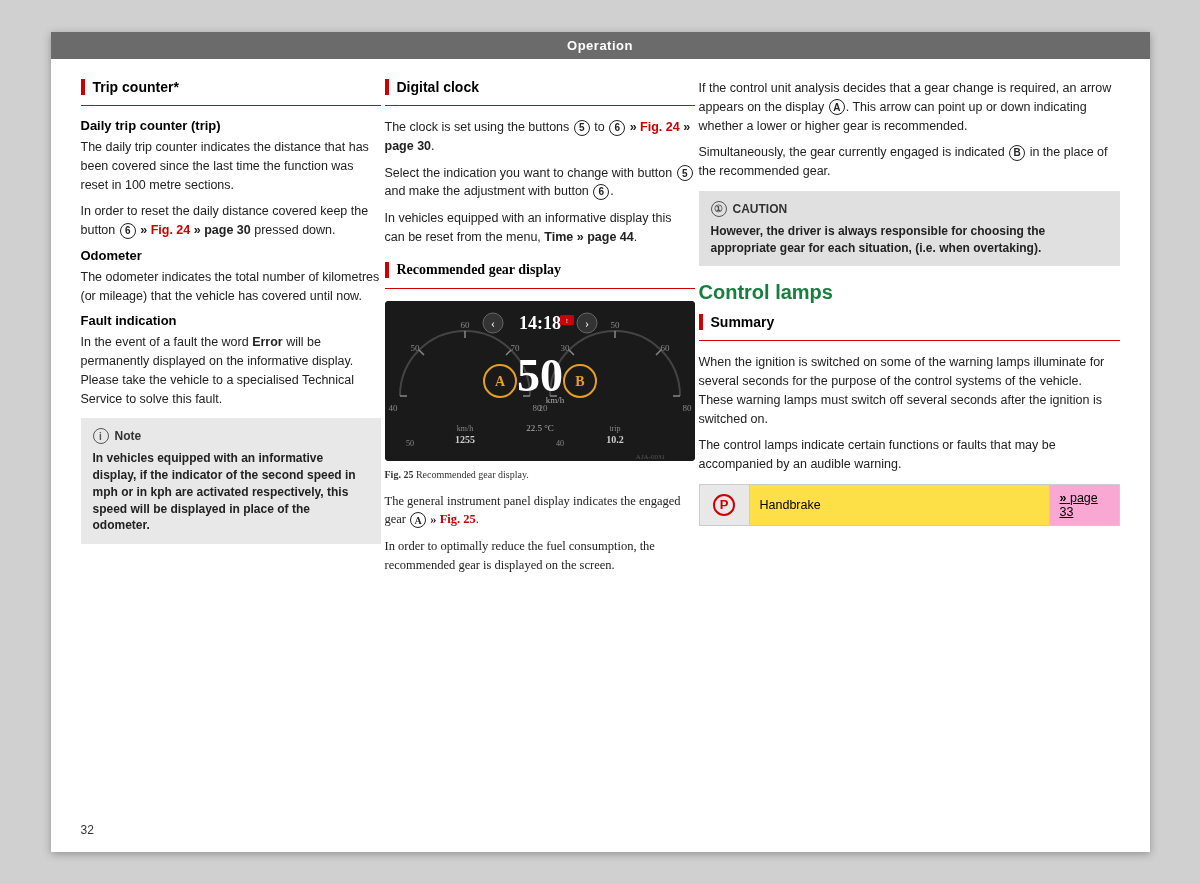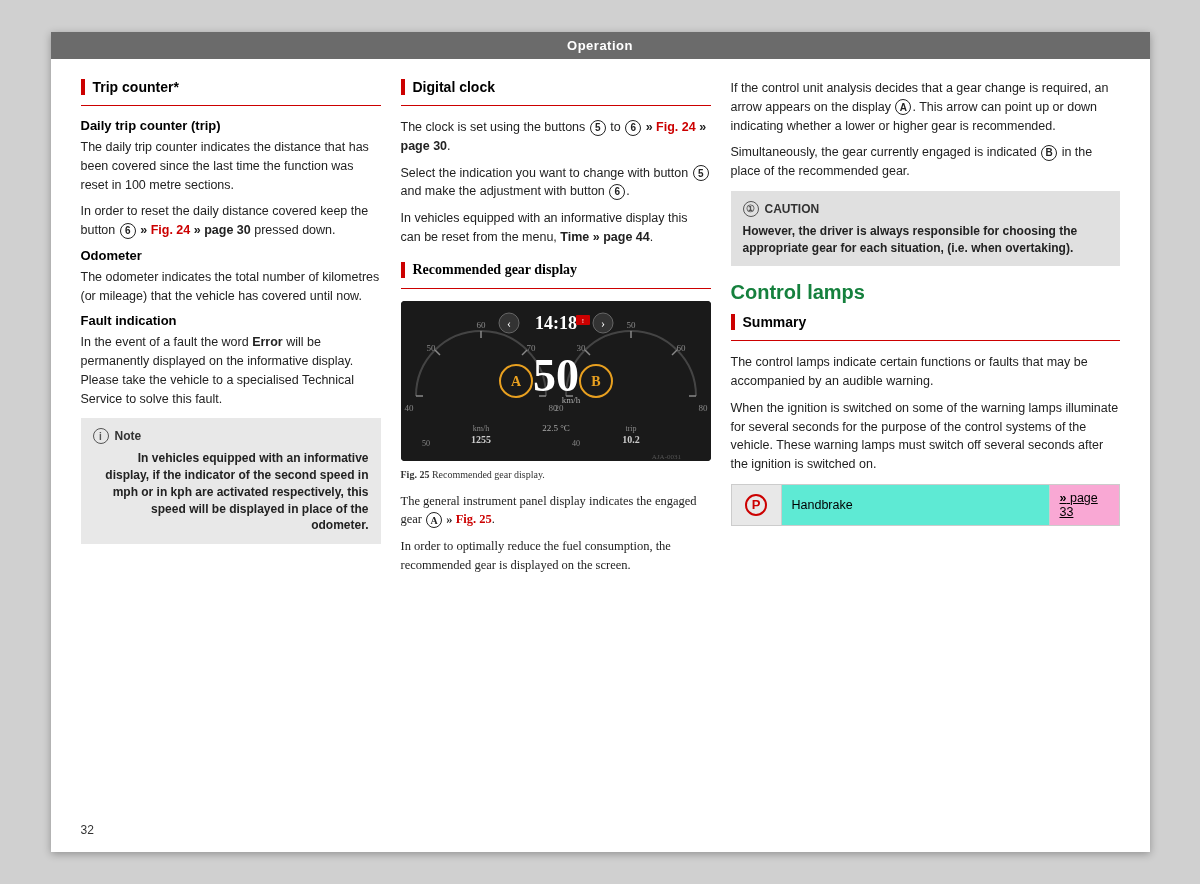--- a/index.html
+++ b/index.html
@@ -26,21 +26,21 @@
       color: #fff;
       text-align: center;
       padding: 6px 0;
       font-size: 13px;
       font-weight: bold;
       letter-spacing: 0.5px;
     }
     .content-area {
       display: flex;
       padding: 20px 30px;
-      gap: 20px;
+      gap: 4px;
     }
     .col-left {
       flex: 0 0 300px;
       min-width: 0;
     }
     .col-mid {
       flex: 0 0 310px;
       min-width: 0;
     }
     .col-right {
@@ -99,21 +99,20 @@
       font-size: 10px;
       font-weight: bold;
       color: #555;
       flex-shrink: 0;
     }
     .note-box p {
       font-size: 12px;
       font-weight: bold;
       margin: 0;
       line-height: 1.4;
-      text-align: right;
     }
 
     .caution-box {
       background: #e0e0e0;
       border: none;
       padding: 10px 12px;
       margin-top: 10px;
       margin-bottom: 10px;
     }
     .caution-header {
@@ -209,21 +208,21 @@
     }
     .lamp-icon-cell {
       background: #e8e8e8;
       text-align: center;
       width: 50px;
       font-size: 14px;
       font-weight: bold;
       color: #cc0000;
     }
     .lamp-name-cell {
-      background: #5eead4;
+      background: #fde047;
     }
     .lamp-page-cell {
       background: #f9a8d4;
       text-align: left;
       width: 70px;
       font-size: 12px;
       text-decoration: underline;
     }
 
     
@@ -388,22 +387,22 @@
           <span>CAUTION</span>
         </div>
         <p>However, the driver is always responsible for choosing the appropriate gear for each situation, (i.e. when overtaking).</p>
       </div>
 
       <div class="red-heading">Control lamps</div>
 
       <div class="section-title">Summary</div>
       <div class="divider"></div>
 
+      <p>When the ignition is switched on some of the warning lamps illuminate for several seconds for the purpose of the control systems of the vehicle. These warning lamps must switch off several seconds after the ignition is switched on.</p>
       <p>The control lamps indicate certain functions or faults that may be accompanied by an audible warning.</p>
-      <p>When the ignition is switched on some of the warning lamps illuminate for several seconds for the purpose of the control systems of the vehicle. These warning lamps must switch off several seconds after the ignition is switched on.</p>
 
       <table class="lamp-table">
         <tbody>
           <tr>
             <td class="lamp-icon-cell">
               <span style="border:2px solid #cc0000; border-radius:50%; width:22px; height:22px; display:inline-flex; align-items:center; justify-content:center; font-size:13px; font-weight:bold; color:#cc0000;">P</span>
             </td>
             <td class="lamp-name-cell">
               <span>Handbrake</span>
             </td>

